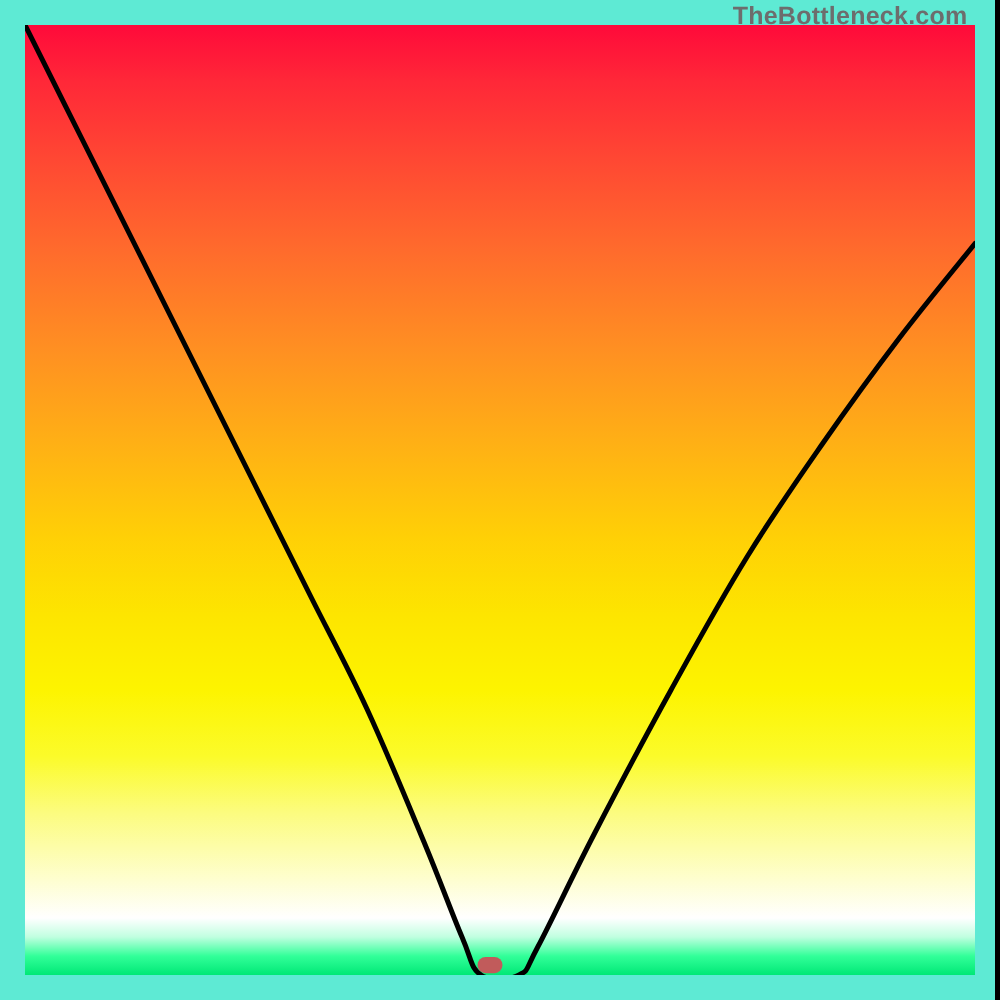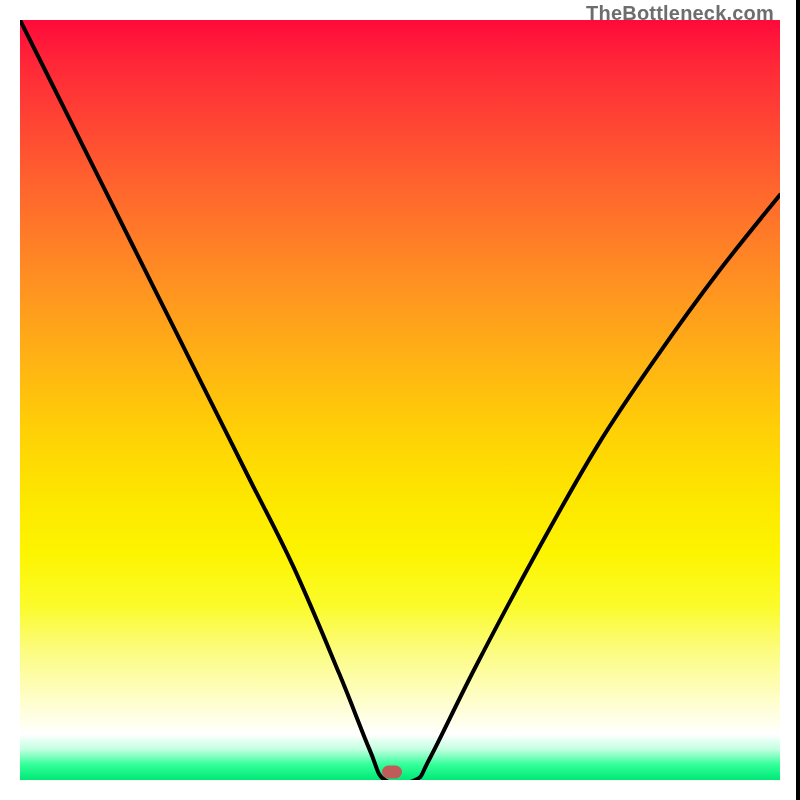--- a/index.html
+++ b/index.html
@@ -1,20 +1,20 @@
 <!DOCTYPE html>
 <html><head>
 <meta charset="utf-8">
 <style>
   * { margin: 0; padding: 0; box-sizing: border-box; }
   html, body { width: 800px; height: 800px; overflow: hidden; background: #000; }
   .frame {
     width: 796px;
     height: 800px;
-    background: #ffffff;
+    background: #5eead4;
     position: relative;
   }
   .plot-area {
     position: absolute;
     left: 20px;
     top: 20px;
     width: 760px;
     height: 760px;
     overflow: hidden;
   }

